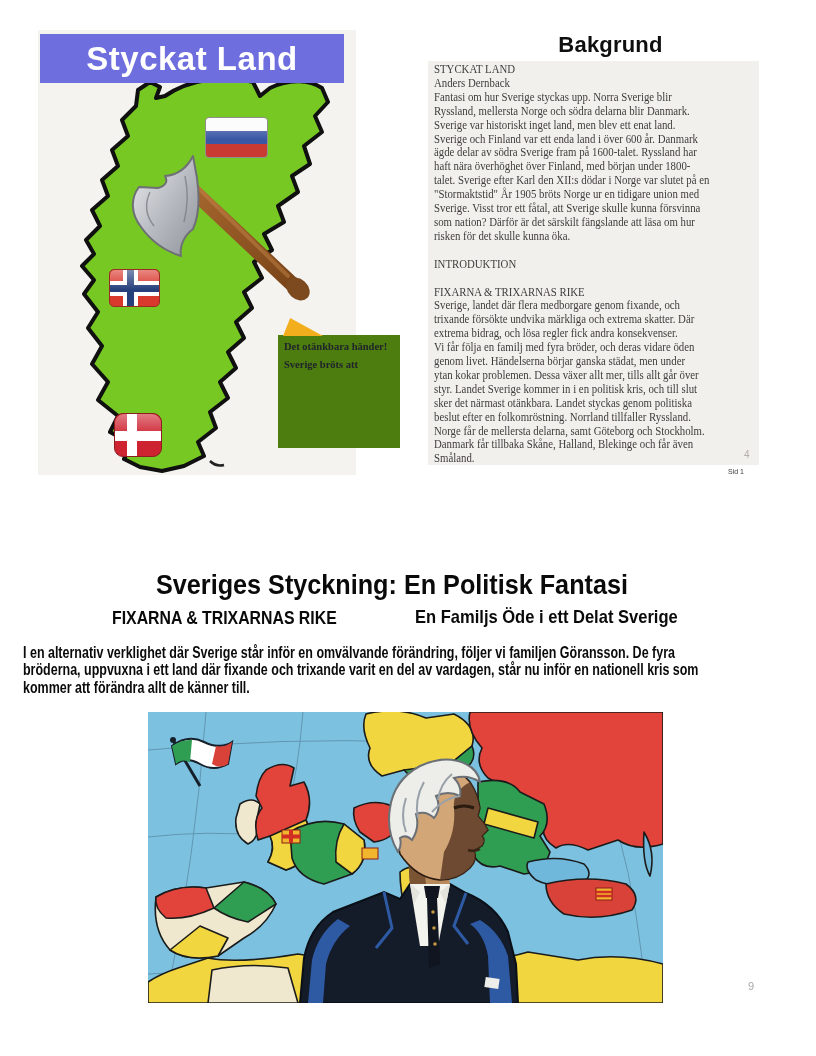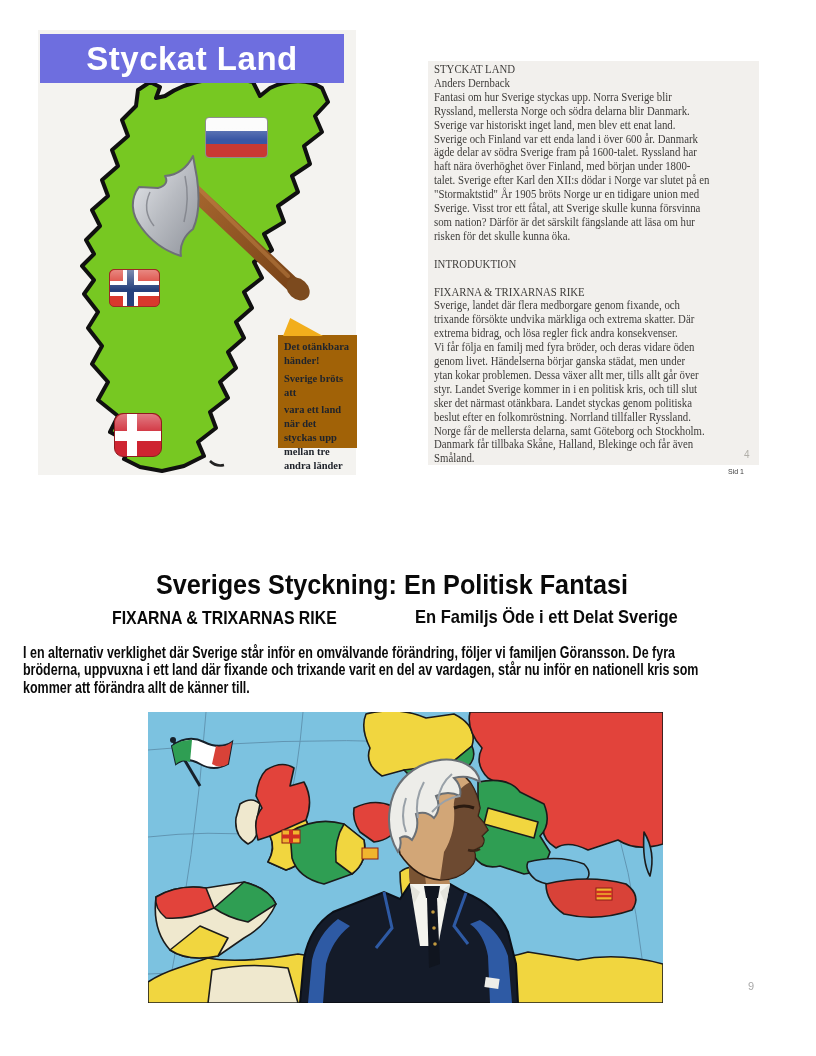--- a/index.html
+++ b/index.html
@@ -24,21 +24,21 @@
              linear-gradient(90deg,transparent 0 17px,#26407c 17px 24px,transparent 24px),
              linear-gradient(180deg,transparent 0 15px,#26407c 15px 22px,transparent 22px),
              linear-gradient(90deg,transparent 0 13px,#ffffff 13px 28px,transparent 28px),
              linear-gradient(180deg,transparent 0 11px,#ffffff 11px 26px,transparent 26px);}
   .flag-dk{left:114px;top:413px;width:48px;height:44px;border-radius:9px;border:1px solid #8e1b1f;
            background-color:#ce2431;
            background-image:
              linear-gradient(90deg,transparent 0 12px,#ffffff 12px 22px,transparent 22px),
              linear-gradient(180deg,transparent 0 17px,#ffffff 17px 27px,transparent 27px);}
 
-  .callout{position:absolute;left:240px;top:305px;width:79px;height:113px;background:#a16207;
+  .callout{position:absolute;left:240px;top:305px;width:122px;height:113px;background:#4d7c0f;
            box-sizing:border-box;padding:5px 6px;}
   .callout-tail{position:absolute;left:5px;top:-17px;width:40px;height:18px;background:#f2ae1c;
                 clip-path:polygon(18% 0,100% 100%,0 100%);}
   .callout p{margin:0 0 4px 0;font-family:"Liberation Serif",serif;font-weight:700;
              font-size:10.5px;line-height:1.32;color:#20242c;}
 
   
   .bakgrund-heading{position:absolute;left:445px;top:32px;width:331px;margin:0;text-align:center;
                     font-size:22px;font-weight:700;color:#0f0f0f;letter-spacing:.2px;}
   .doc-box{position:absolute;left:428px;top:61px;width:331px;height:404px;background:#f2f0ed;
@@ -101,24 +101,24 @@
     </div>
 
     <div class="flag flag-ru" style="left:167px;top:87px;"></div>
     <div class="flag flag-no" style="left:71px;top:239px;"></div>
     <div class="flag flag-dk" style="left:76px;top:383px;"></div>
 
     <div class="callout">
       <div class="callout-tail"></div>
       <p>Det otänkbara händer!</p>
       <p>Sverige bröts att</p>
-      <p>vara ett land när det styckas upp mellan tre andra länder</p>
     </div>
   </section>
 
+  <h2 class="bakgrund-heading">Bakgrund</h2>
   <div class="doc-box">
     <div class="doc-text">STYCKAT LAND
 Anders Dernback
 Fantasi om hur Sverige styckas upp. Norra Sverige blir
 Ryssland, mellersta Norge och södra delarna blir Danmark.
 Sverige var historiskt inget land, men blev ett enat land.
 Sverige och Finland var ett enda land i över 600 år. Danmark
 ägde delar av södra Sverige fram på 1600-talet. Ryssland har
 haft nära överhöghet över Finland, med början under 1800-
 talet. Sverige efter Karl den XII:s dödar i Norge var slutet på en

